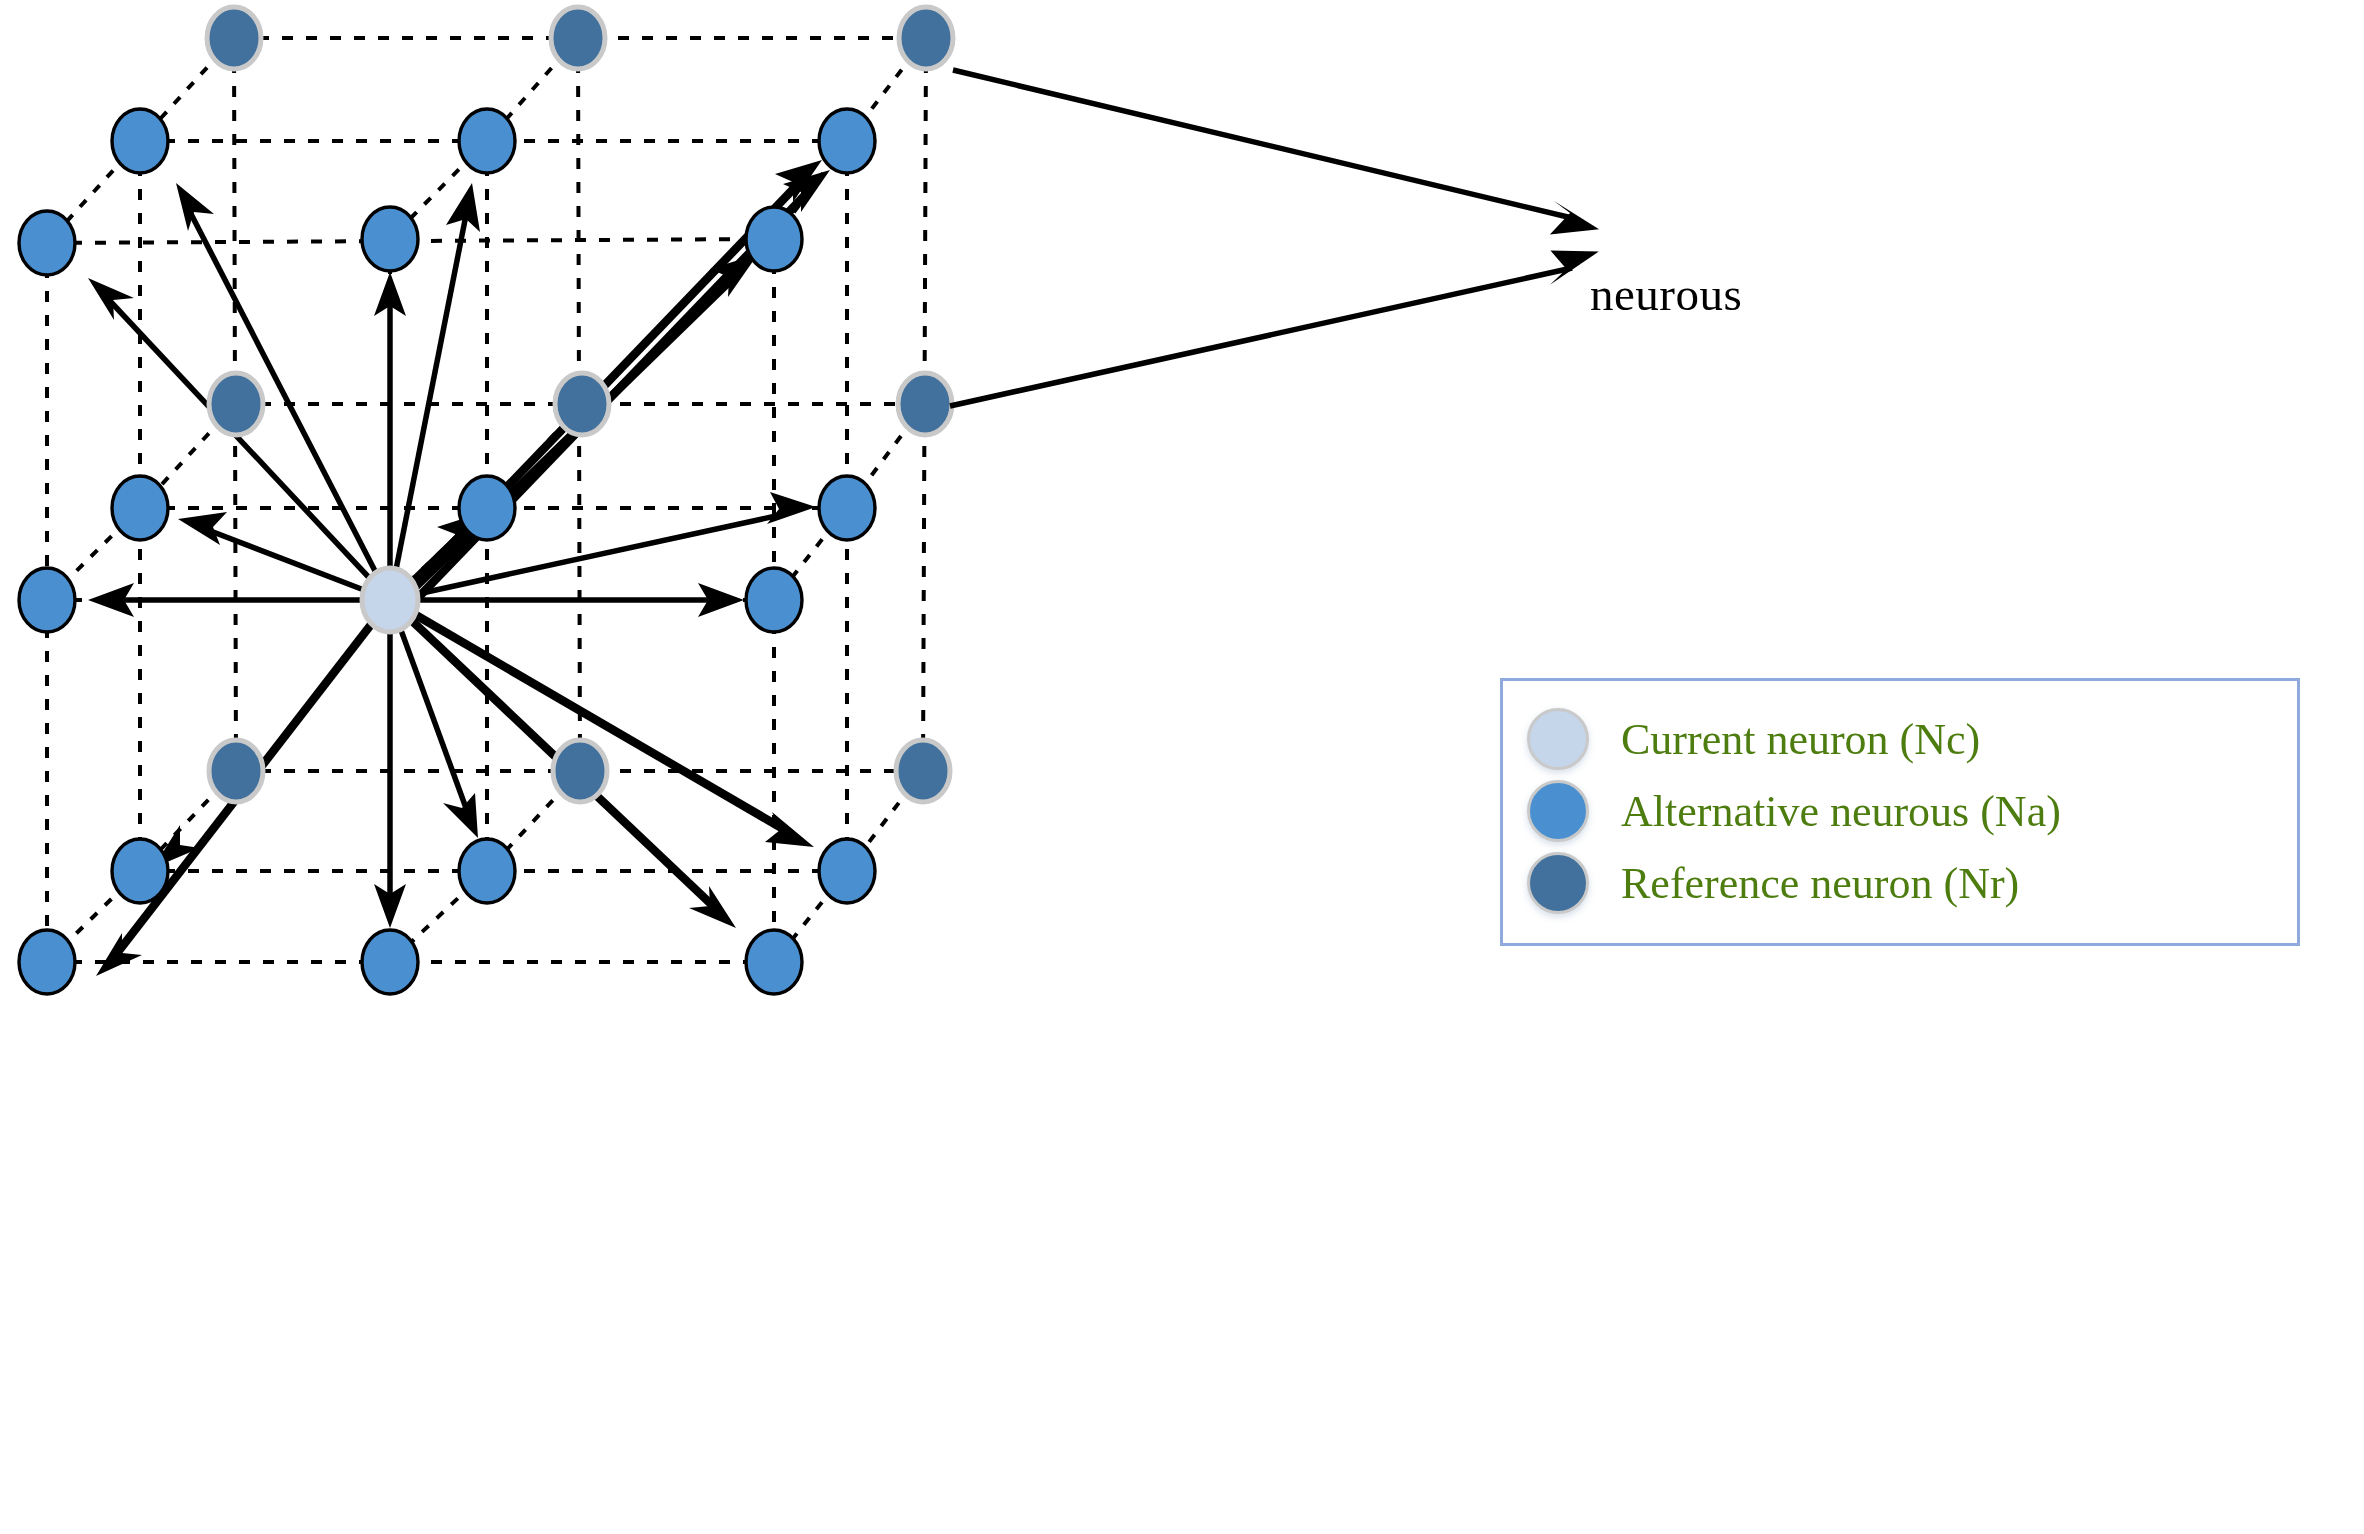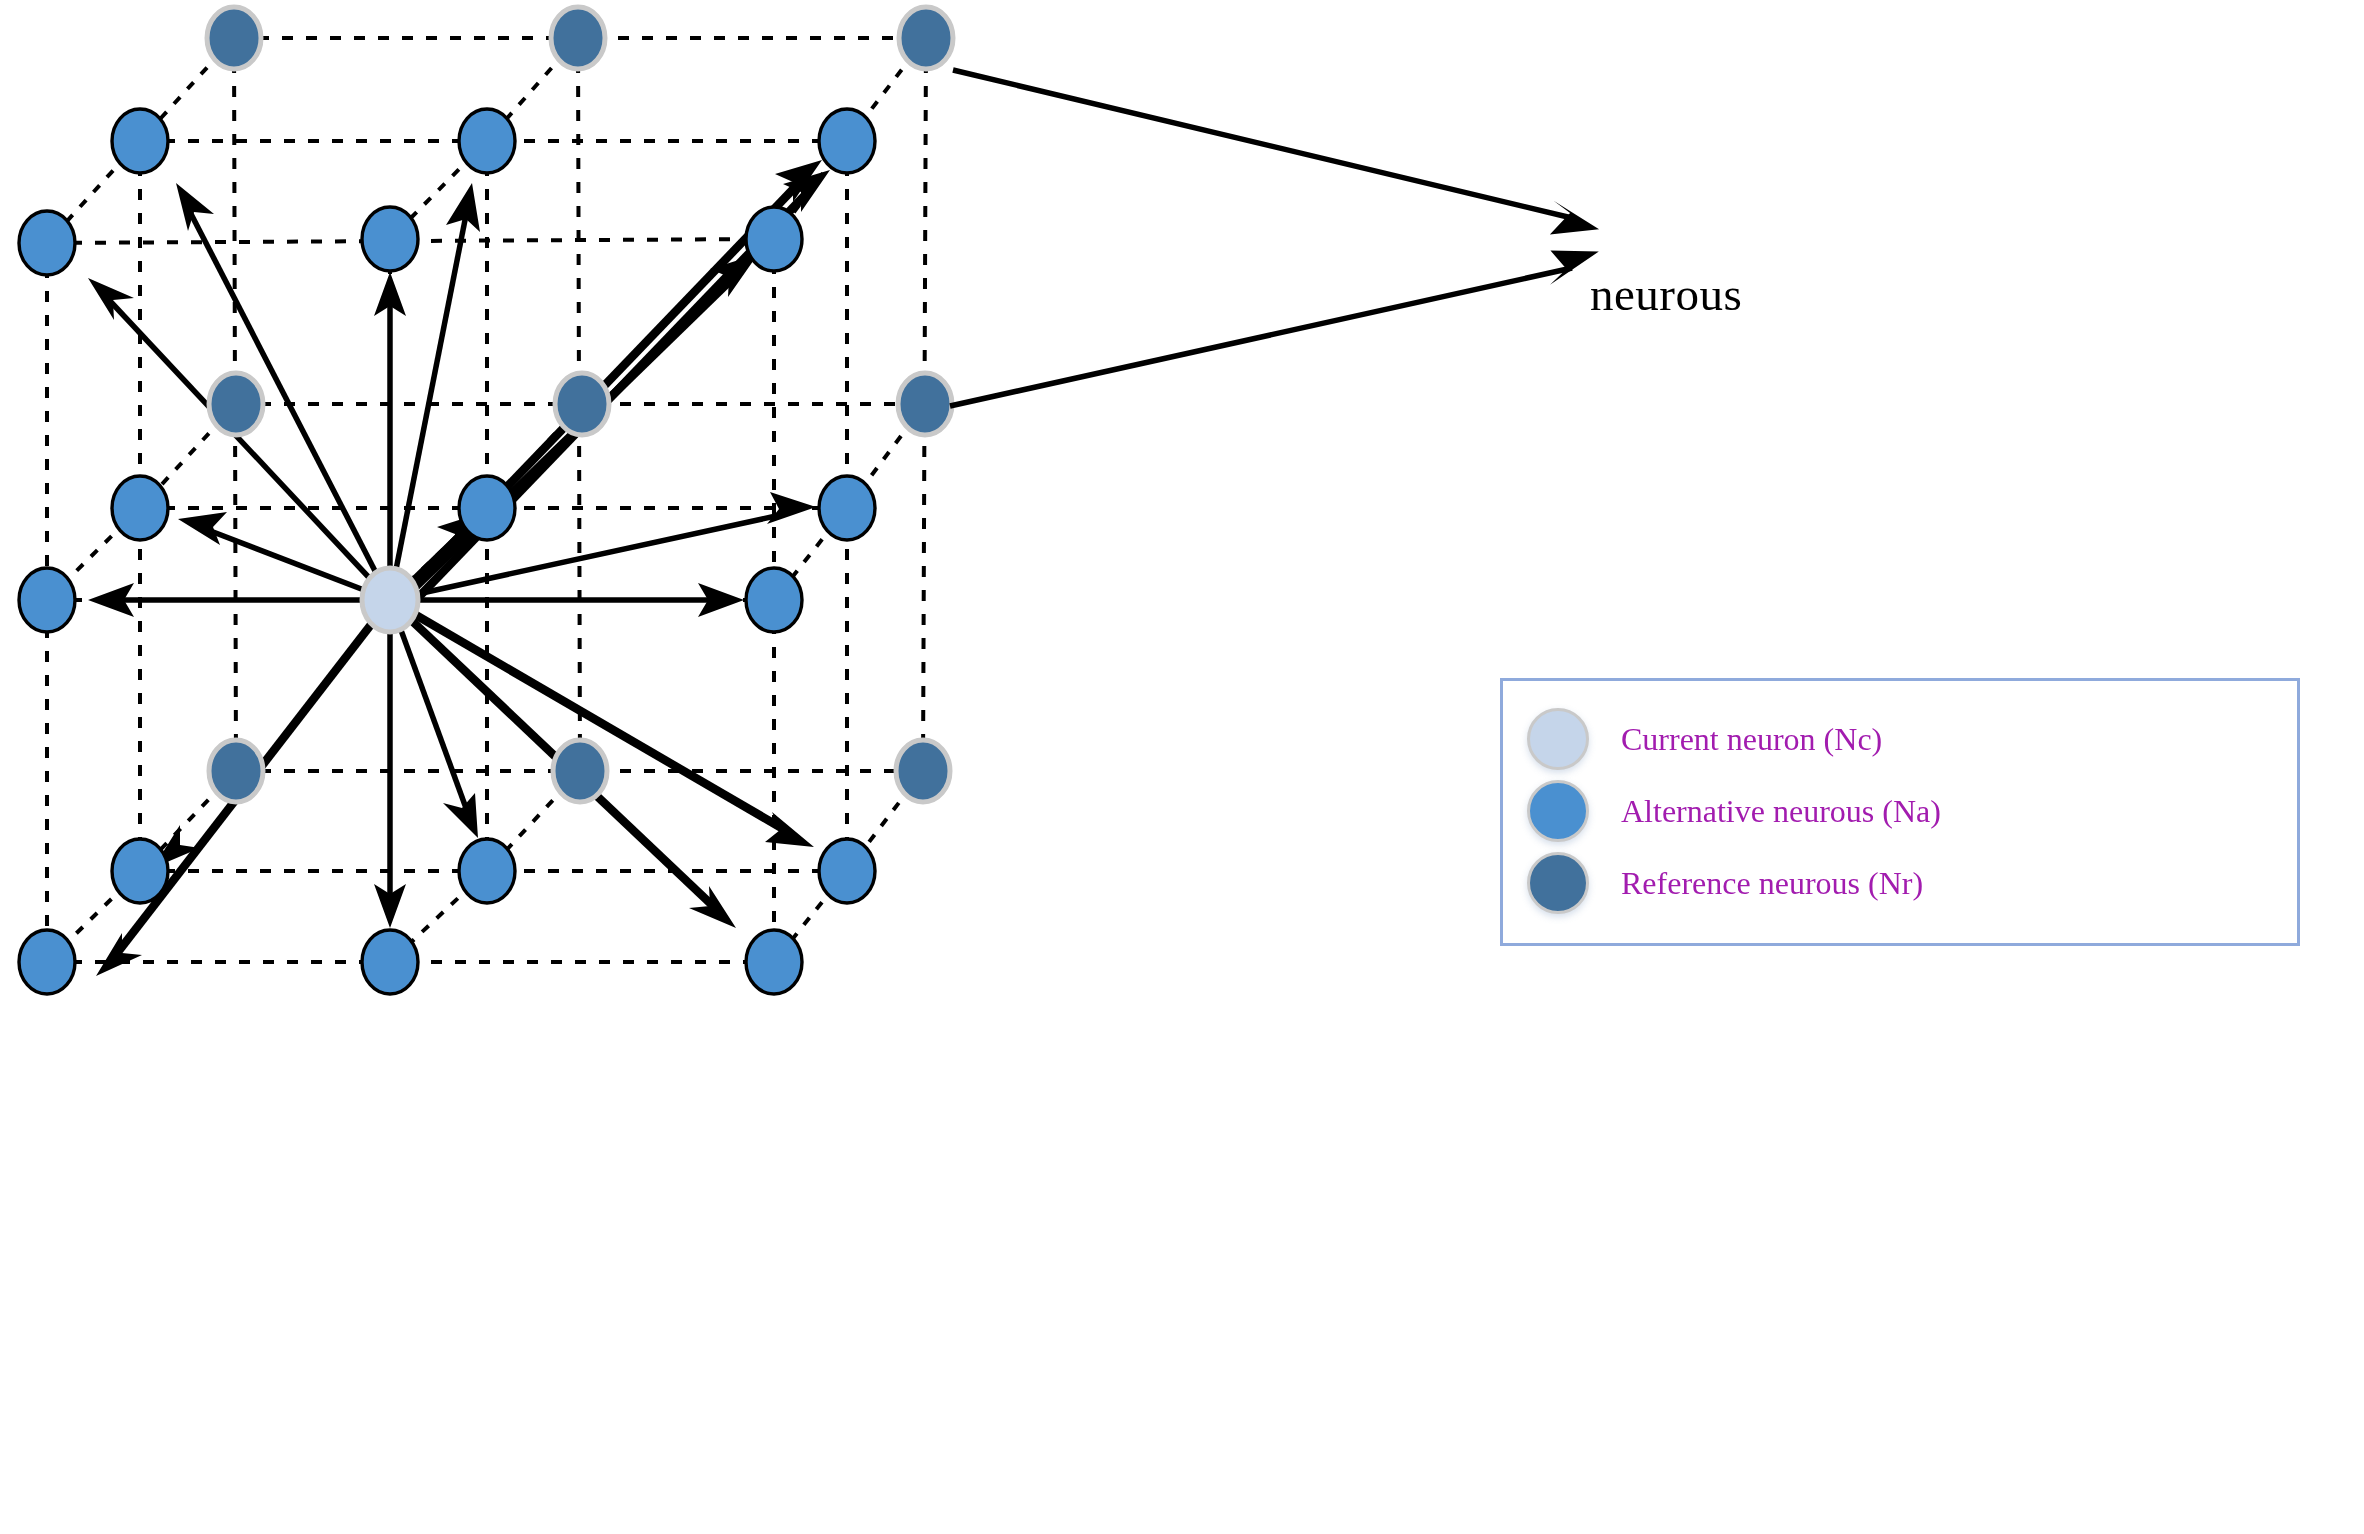--- a/index.html
+++ b/index.html
@@ -35,21 +35,21 @@
     border:3px solid #8faadc;background:#ffffff;box-sizing:border-box;
     padding:22px 0 0 0;
   }
   .legend-row{display:flex;align-items:center;height:72px;padding-left:24px;}
   .legend-swatch{
     width:56px;height:56px;border-radius:50%;flex:0 0 auto;
     border:3px solid #c9c9c9;
     box-shadow:0 3px 7px rgba(120,150,190,.30);
   }
   .legend-text{
-    margin-left:32px;font-size:32px;color:#a21caf;white-space:nowrap;
+    margin-left:32px;font-size:44px;color:#4d7c0f;white-space:nowrap;
     font-family:"Liberation Serif","DejaVu Serif",serif;
   }
 </style>
 </head>
 <body>
 
 <div id="stage">
 
   <svg id="lattice" viewBox="0 0 2364 1534">
 
@@ -209,18 +209,18 @@
       <div class="legend-text">Current neuron  (Nc)</div>
     </div>
 
     <div class="legend-row">
       <div class="legend-swatch" style="background:#4a90d0;"></div>
       <div class="legend-text">Alternative neurous  (Na)</div>
     </div>
 
     <div class="legend-row">
       <div class="legend-swatch" style="background:#41719c;"></div>
-      <div class="legend-text">Reference neurous  (Nr)</div>
+      <div class="legend-text">Reference neuron  (Nr)</div>
     </div>
 
   </div>
 
 </div>
 
 </body></html>

